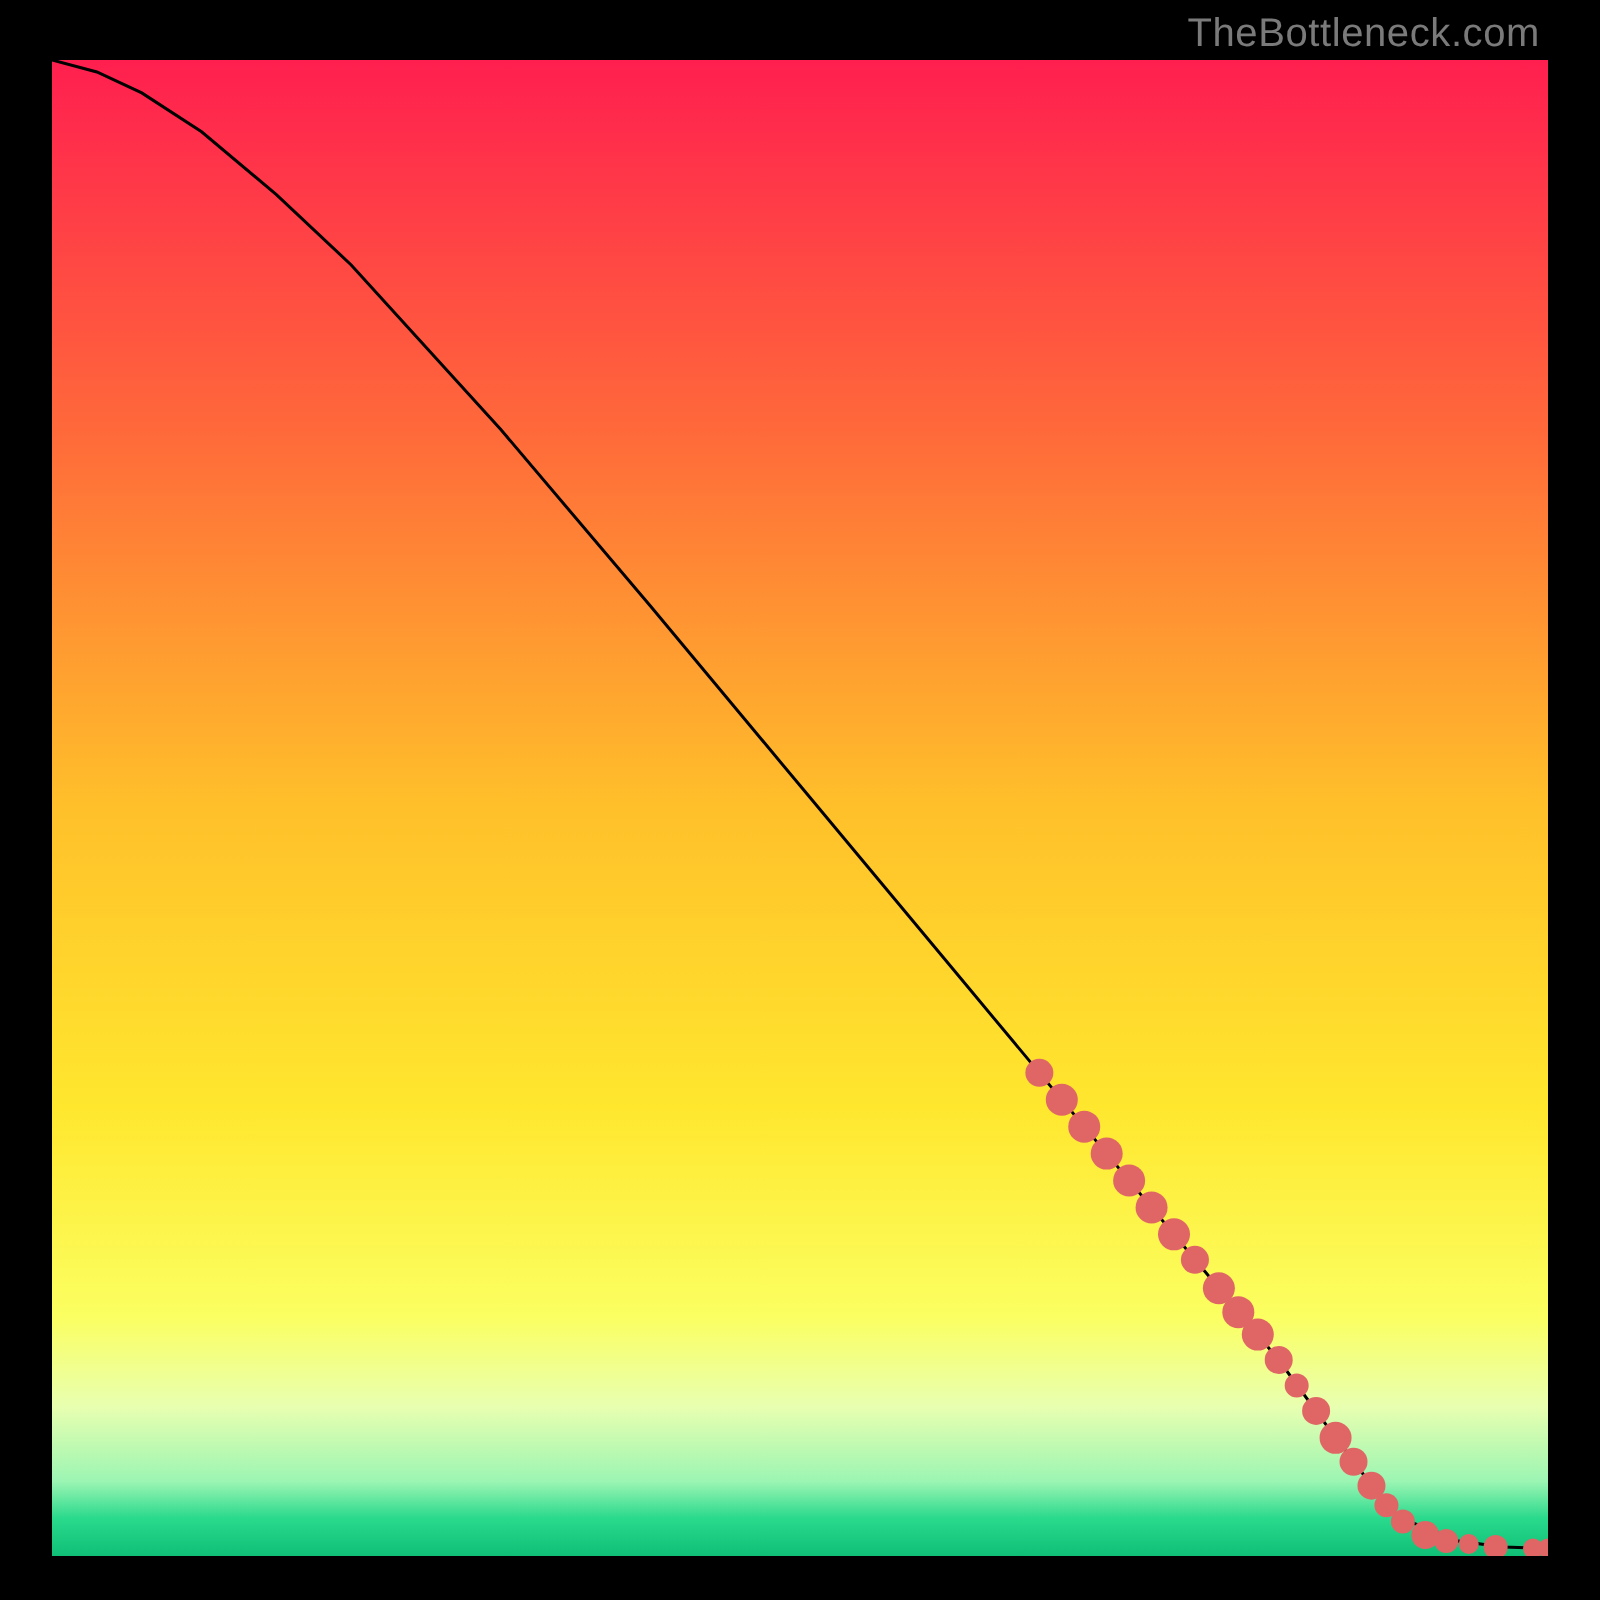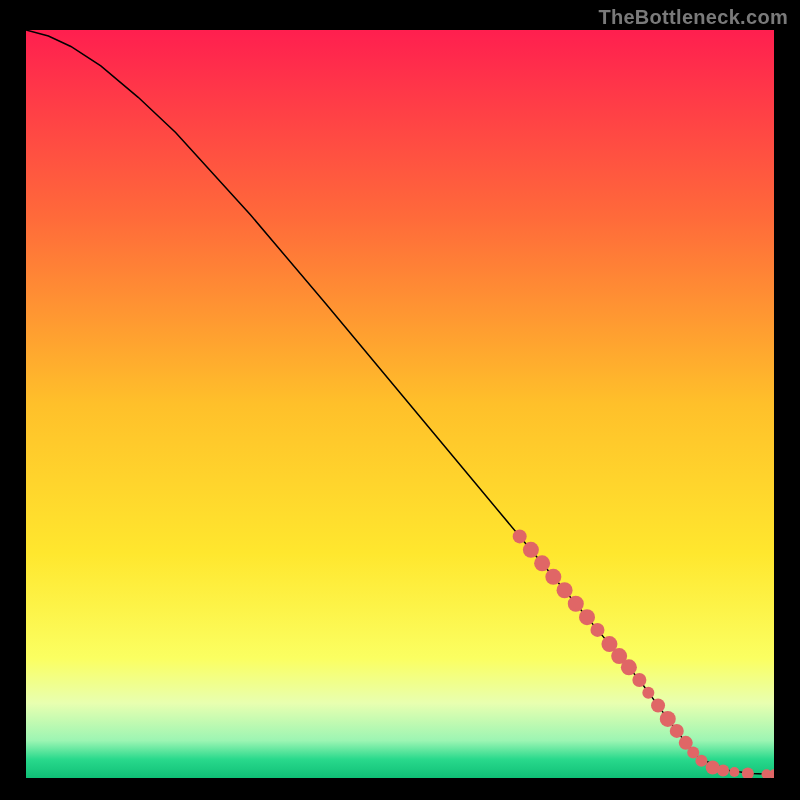--- a/index.html
+++ b/index.html
@@ -12,24 +12,24 @@
   }
   .outer {
     width: 800px;
     height: 800px;
     background: #000;
     position: relative;
   }
   .watermark {
     position: absolute;
     top: 6px;
-    right: 12px;
+    right: 30px;
     color: #7a7a7a;
     font-size: 20px;
-    font-weight: 700;
+    font-weight: 400;
     letter-spacing: 0.3px;
   }
   .plot-wrap {
     position: absolute;
     left: 26px;
     top: 30px;
     width: 748px;
     height: 748px;
   }
   svg { display: block; }

